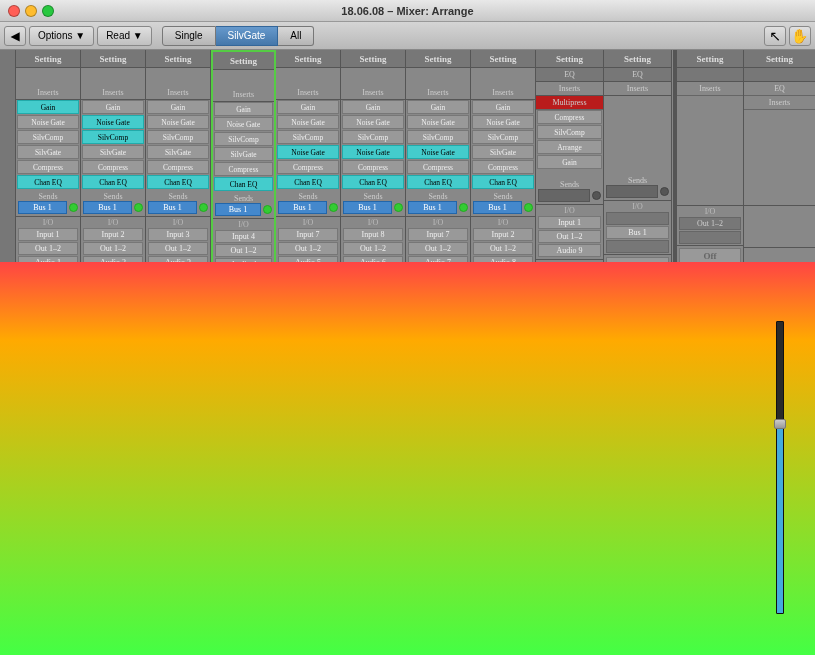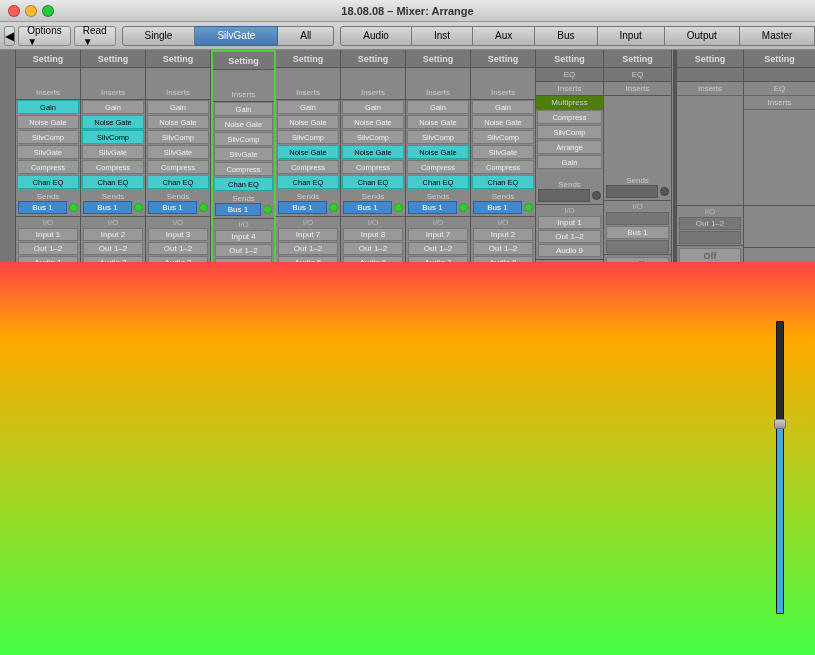--- a/index.html
+++ b/index.html
@@ -74,21 +74,21 @@
       border-radius: 3px;
       display: flex;
       align-items: center;
       justify-content: center;
       font-size: 12px;
       cursor: pointer;
     }
     .toolbar-sep { width: 4px; }
     .mode-btn {
       height: 20px;
-      padding: 0 22px;
+      padding: 0 12px;
       background: linear-gradient(180deg, #d8d8d8 0%, #b5b5b5 100%);
       border: 1px solid #777;
       font-size: 10px;
       cursor: pointer;
       display: flex;
       align-items: center;
     }
     .mode-btn.active {
       background: linear-gradient(180deg, #6699cc 0%, #4477aa 100%);
       color: white;
@@ -402,55 +402,45 @@
   </style>
 </head>
 <body>
 
 <div class="title-bar">
   <div class="window-controls">
     <div class="wc-btn wc-close"></div>
     <div class="wc-btn wc-min"></div>
     <div class="wc-btn wc-max"></div>
   </div>
-  <span class="title-text">18.08.08 – Mixer: Arrange</span>
+  <span class="title-text">18.06.08 – Mixer: Arrange</span>
 </div>
 
 <div class="toolbar">
   <div class="nav-btn">◀</div>
   <div class="toolbar-btn">
     <span>Options ▼</span>
   </div>
   <div class="toolbar-btn">
     <span>Read ▼</span>
   </div>
   <div class="toolbar-sep"></div>
   <div class="mode-group">
     <div class="mode-btn">Single</div>
     <div class="mode-btn active">SilvGate</div>
     <div class="mode-btn">All</div>
   </div>
   <div class="toolbar-sep"></div>
-  <div class="mode-group">
-    <div class="mode-btn">Audio</div>
-    <div class="mode-btn">Inst</div>
-    <div class="mode-btn">Aux</div>
-    <div class="mode-btn">Bus</div>
-    <div class="mode-btn">Input</div>
-    <div class="mode-btn">Output</div>
-    <div class="mode-btn">Master</div>
-    <div class="mode-btn">MIDI</div>
-  </div>
   <div class="toolbar-right">
     <div class="arrow-btn">↖</div>
     <div class="arrow-btn">✋</div>
   </div>
 </div>
 
-<div style="display:flex; height: calc(655px - 50px); background:#888; overflow:hidden;">
+<div style="display:flex; height: calc(655px - 50px); background:#888; overflow:hidden;font-family:Liberation Serif, serif;">
 
   <div style="width:16px; background:#777; border-right:1px solid #555; display:flex; flex-direction:column; padding-top:300px;">
     <div style="font-size:7px; color:#bbb; text-align:right; padding-right:2px; line-height:14px;">-dB</div>
     <div style="font-size:7px; color:#bbb; text-align:right; padding-right:2px; line-height:14px;">1</div>
     <div style="font-size:7px; color:#bbb; text-align:right; padding-right:2px; line-height:14px;">3</div>
     <div style="font-size:7px; color:#bbb; text-align:right; padding-right:2px; line-height:14px;">6</div>
     <div style="font-size:7px; color:#bbb; text-align:right; padding-right:2px; line-height:14px;">9</div>
     <div style="font-size:7px; color:#bbb; text-align:right; padding-right:2px; line-height:14px;">18</div>
     <div style="font-size:7px; color:#bbb; text-align:right; padding-right:2px; line-height:14px;">24</div>
     <div style="font-size:7px; color:#bbb; text-align:right; padding-right:2px; line-height:14px;">60</div>
@@ -882,21 +872,21 @@
         <div class="ch-name-bar">
           <span class="line1">OV</span>
           <span class="line2">8</span>
         </div>
       </div>
 
       <div class="full-channel" style="width:68px; min-width:68px;">
         <div class="setting-bar">Setting</div>
         <div style="height:14px; background:#777; display:flex; align-items:center; justify-content:center; font-size:8px; color:#ccc; border-bottom:1px solid #555;">EQ</div>
         <div class="inserts-label">Inserts</div>
-        <div style="height:14px; background:#4d7c0f; display:flex; align-items:center; justify-content:center; font-size:8px; color:#ccc; border-bottom:1px solid #666;">Multipress</div>
+        <div style="height:14px; background:#b91c1c; display:flex; align-items:center; justify-content:center; font-size:8px; color:#ccc; border-bottom:1px solid #666;">Multipress</div>
         <div class="plugin-row">Compress</div>
         <div class="plugin-row">SilvComp</div>
         <div class="plugin-row">Arrange</div>
         <div class="plugin-row">Gain</div>
         <div style="height:8px; background:#888;"></div>
         <div class="sends-area">
           <div style="font-size:8px; color:#ccc; text-align:center;">Sends</div>
           <div class="send-item">
             <div style="flex:1; height:13px; background:#666; border:1px solid #555;"></div>
             <div class="send-circle off"></div>

